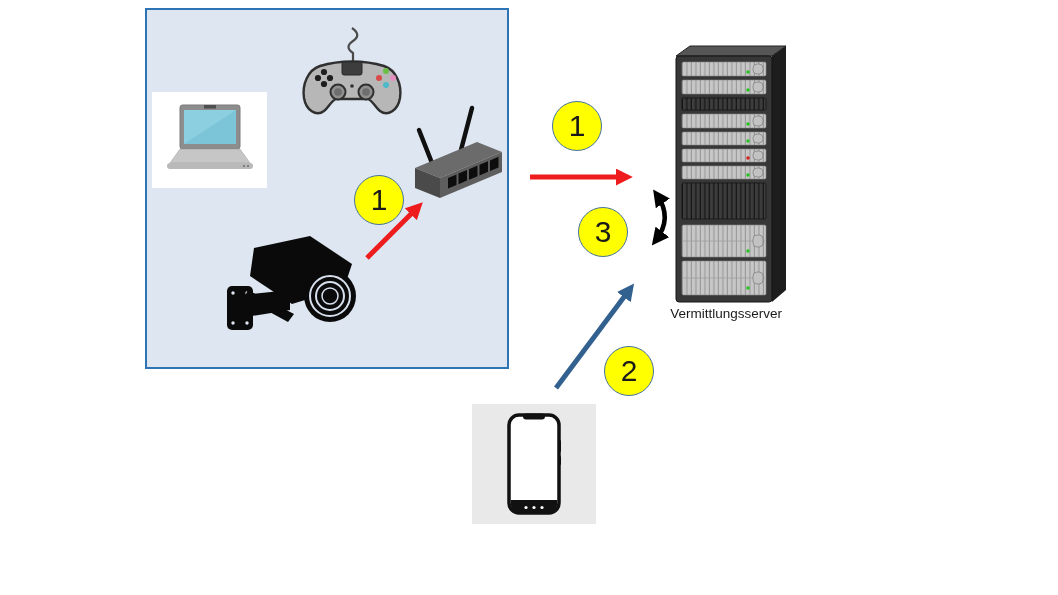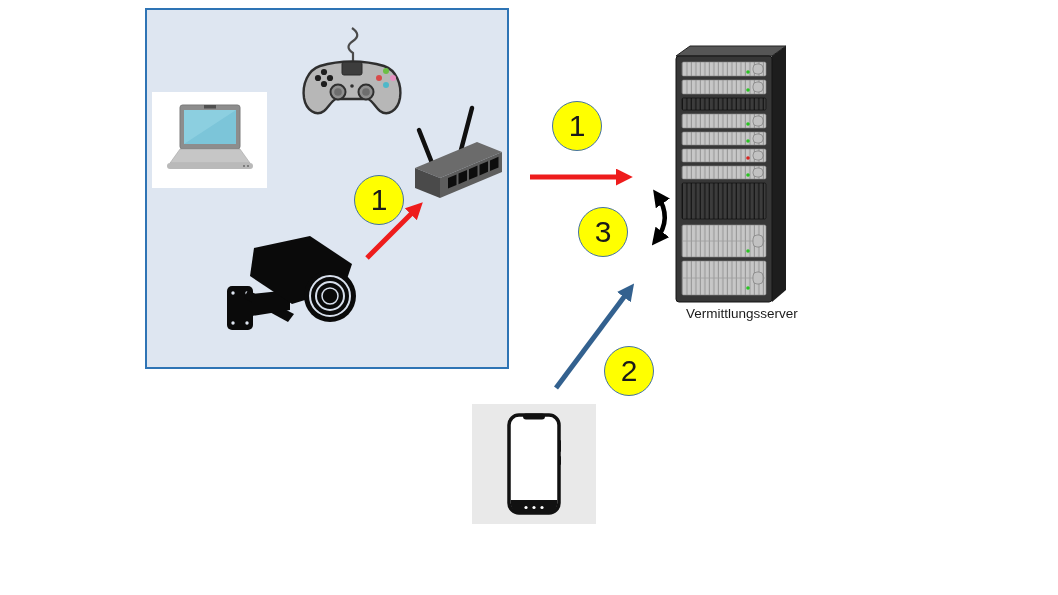--- a/index.html
+++ b/index.html
@@ -21,21 +21,21 @@
     background:var(--badgeFill,#ffff00);
     border:1.5px solid var(--badgeBorder,#4472a4);
     display:flex;align-items:center;justify-content:center;
     font-size:30px;color:#1a1a1a;z-index:6;box-sizing:border-box;
   }
   .badge-1a{left:354px;top:175px;}
   .badge-1b{left:552px;top:101px;}
   .badge-3{left:578px;top:207px;}
   .badge-2{left:604px;top:346px;}
   .server-label{
-    position:absolute;left:686px;top:306px;width:166px;text-align:left;
+    position:absolute;left:616px;top:306px;width:166px;text-align:right;
     font-size:13.5px;color:#1a1a1a;z-index:4;
   }
   .overlay{position:absolute;left:0;top:0;z-index:5;pointer-events:none;}
   .icon-layer{z-index:2;}
   .arrow-red{stroke:var(--arrowRed,#ee1c1c);}
   .arrow-blue{stroke:var(--arrowBlue,#33618f);}
   .arrow-black{stroke:var(--arrowBlack,#000000);}
   #mr path{fill:var(--arrowRed,#ee1c1c);}
   #mb path{fill:var(--arrowBlue,#33618f);}
   #mk path{fill:var(--arrowBlack,#000000);}

